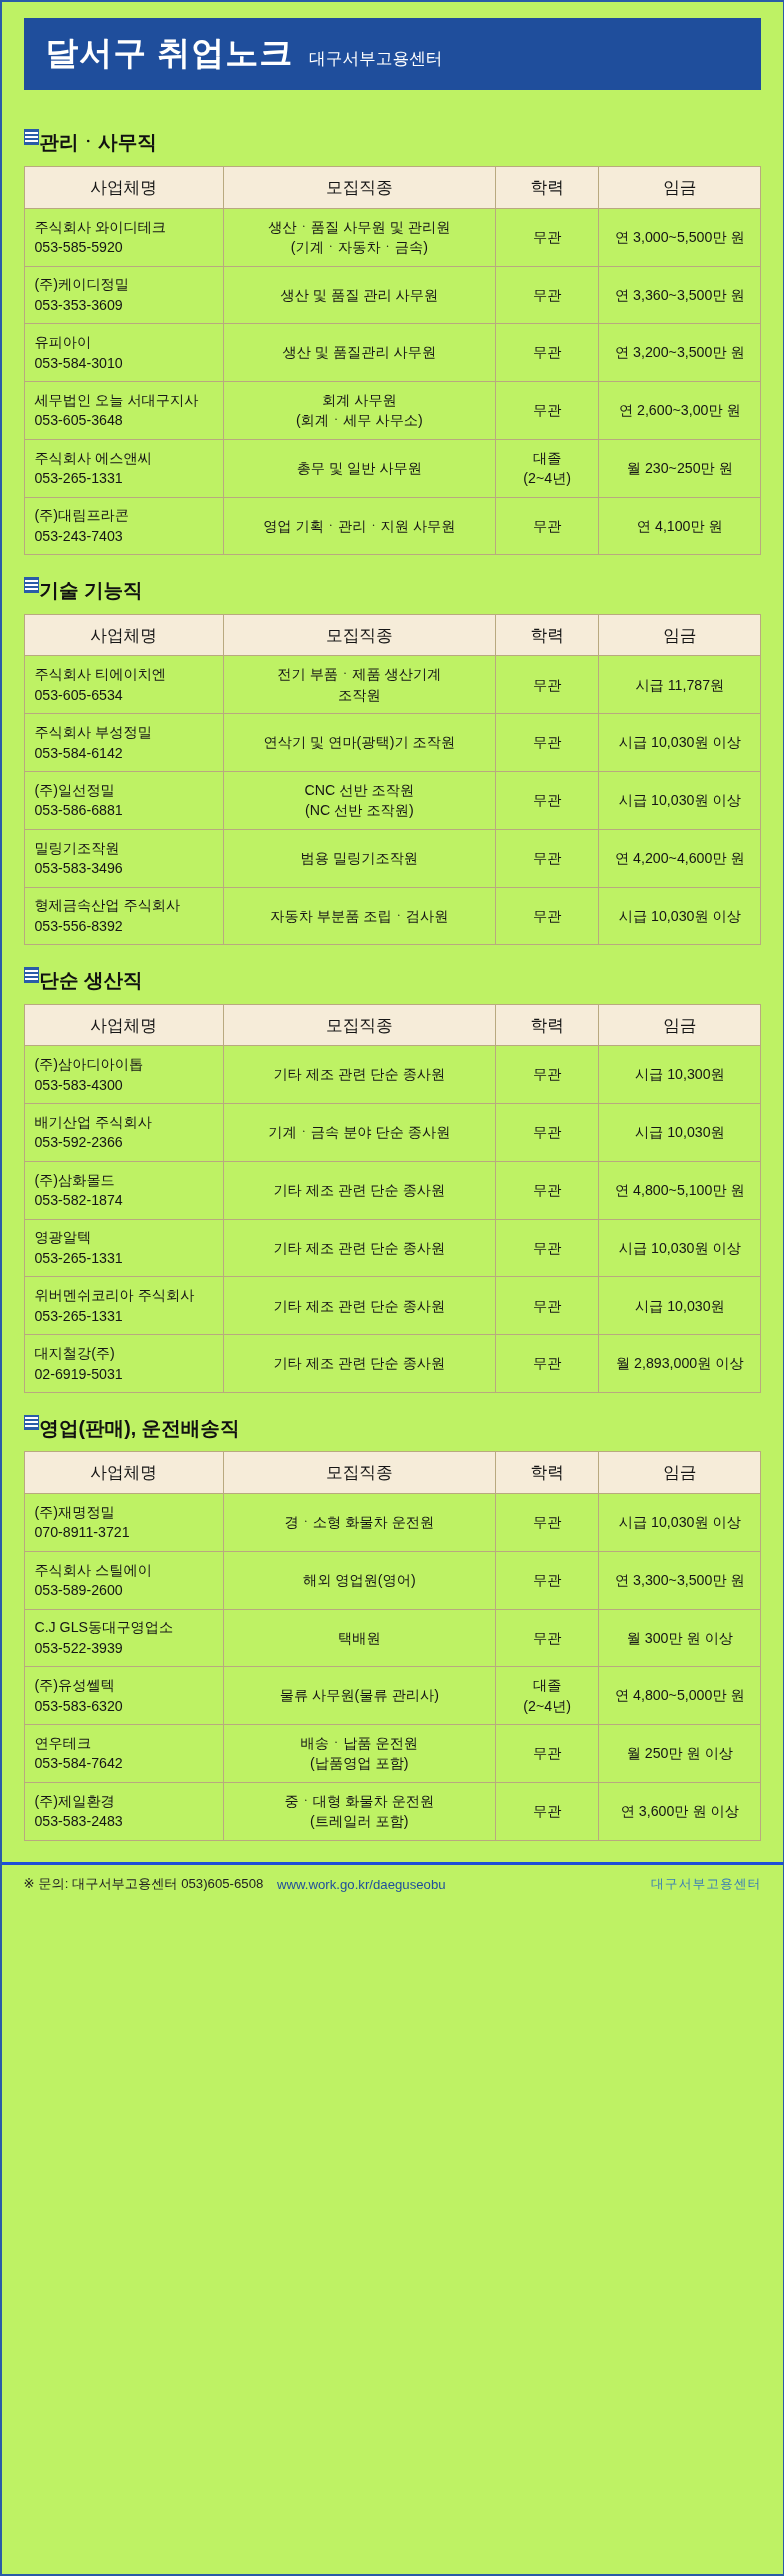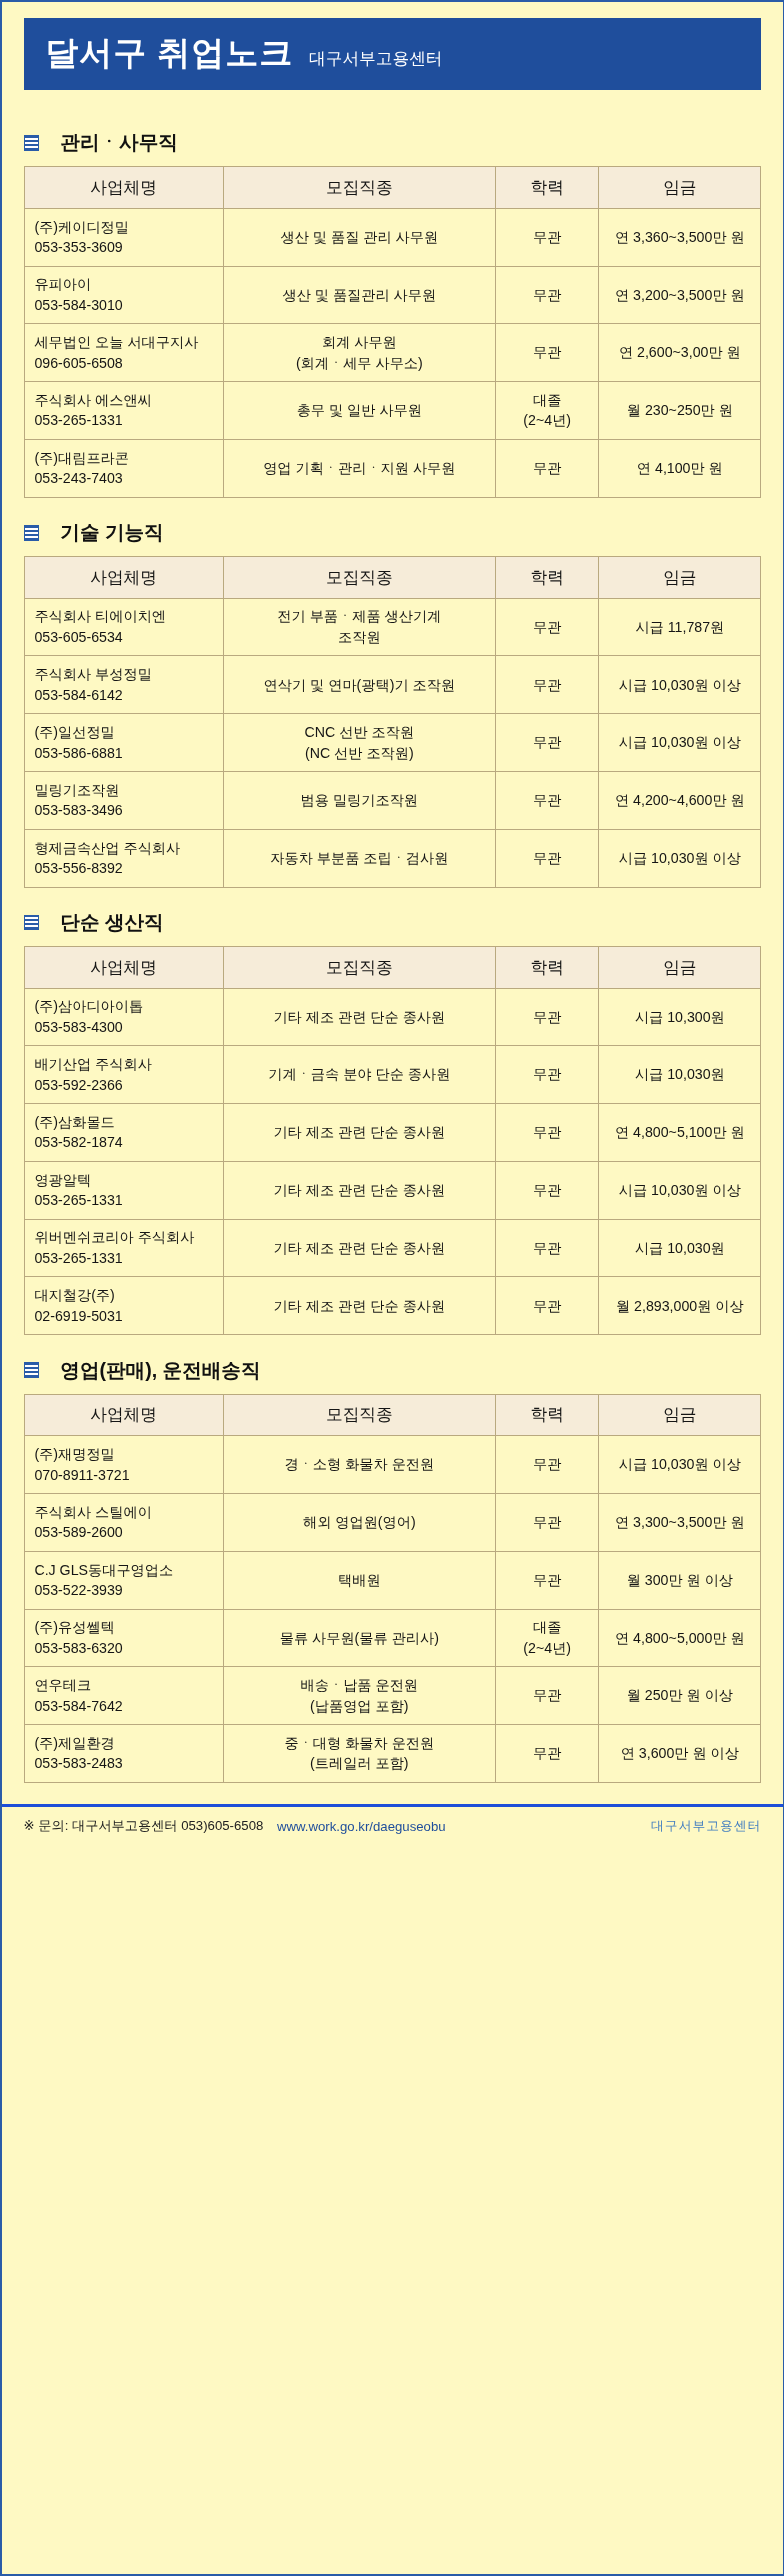--- a/index.html
+++ b/index.html
@@ -8,21 +8,21 @@
     background: #ffffff;
   }
   body {
     width: 785px;
     font-family: "Liberation Sans", "DejaVu Sans", sans-serif;
     color: #1a1a1a;
   }
   #page {
     width: 785px;
     min-height: 2576px;
-    background: #fef9c3;
+    background: #bef264;
     border: 2.9px solid #2a5ca8;
     padding: 0;
     position: relative;
   }
   .inner {
     padding: 17.7px 21.6px 0 21.6px;
   }
   
   .header {
     background: #1f4e9c;
@@ -39,22 +39,21 @@
     letter-spacing: 1px;
   }
   .header .sub {
     font-size: 16.7px;
     font-weight: normal;
     letter-spacing: 0px;
   }
   
   .section-head {
     display: flex;
-    align-items: center;
-    gap: 21px;
+    gap: 0;
     margin: 21.6px 0 9.8px 0;
   }
   .section-head .bullet {
     width: 15.7px; height: 15.7px;
     background:
       repeating-linear-gradient(0deg, #2a5ca8 0 2px, #ffffff 2px 3.9px);
     border: 1px solid #2a5ca8;
     display: inline-block;
   }
   .section-head .label {
@@ -142,20 +141,35 @@
         <tr>
           <th>사업체명</th>
           <th>모집직종</th>
           <th>학력</th>
           <th>임금</th>
         </tr>
       </thead>
       <tbody>
         <tr>
           <td class="company two-line">
+            <span>주식회사 와이디테크</span>
+            <span>053-585-5920</span>
+          </td>
+          <td class="two-line">
+            <span>생산ㆍ품질 사무원 및 관리원</span>
+            <span>(기계ㆍ자동차ㆍ금속)</span>
+          </td>
+          <td class="two-line">
+            <span>무관</span>
+            <span></span>
+          </td>
+          <td>연 3,000~5,500만 원</td>
+        </tr>
+        <tr>
+          <td class="company two-line">
             <span>(주)케이디정밀</span>
             <span>053-353-3609</span>
           </td>
           <td class="two-line">
             <span>생산 및 품질 관리 사무원</span>
             <span></span>
           </td>
           <td class="two-line">
             <span>무관</span>
             <span></span>
@@ -173,21 +187,21 @@
           </td>
           <td class="two-line">
             <span>무관</span>
             <span></span>
           </td>
           <td>연 3,200~3,500만 원</td>
         </tr>
         <tr>
           <td class="company two-line">
             <span>세무법인 오늘 서대구지사</span>
-            <span>096-605-6508</span>
+            <span>053-605-3648</span>
           </td>
           <td class="two-line">
             <span>회계 사무원</span>
             <span>(회계ㆍ세무 사무소)</span>
           </td>
           <td class="two-line">
             <span>무관</span>
             <span></span>
           </td>
           <td>연 2,600~3,00만 원</td>

